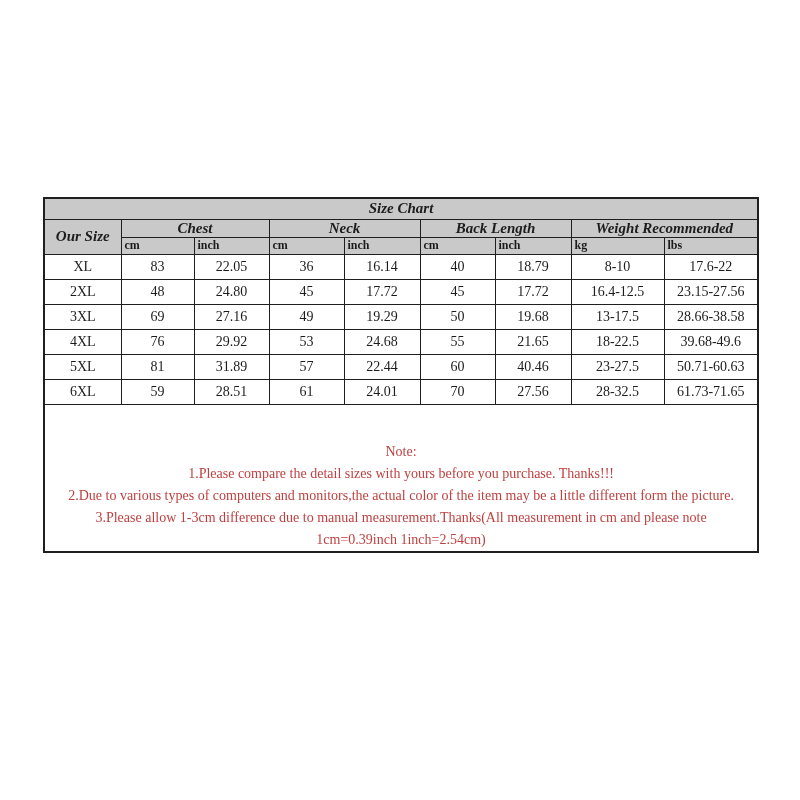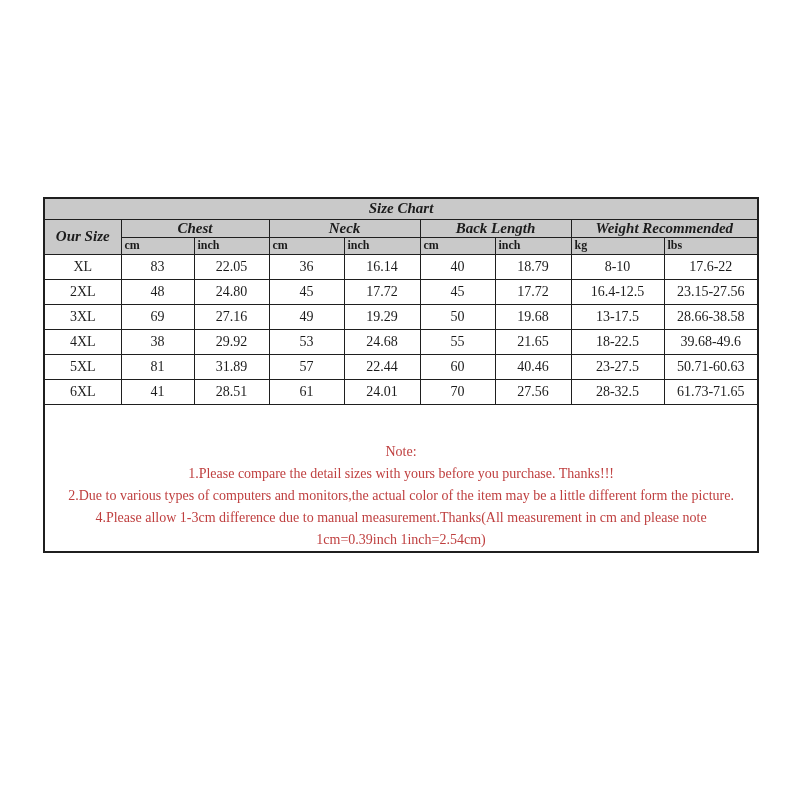--- a/index.html
+++ b/index.html
@@ -140,21 +140,21 @@
         <td class="c">27.16</td>
         <td class="c">49</td>
         <td class="c">19.29</td>
         <td class="c">50</td>
         <td class="c">19.68</td>
         <td class="c">13-17.5</td>
         <td class="c">28.66-38.58</td>
       </tr>
       <tr class="data-row">
         <td class="c">4XL</td>
-        <td class="c">38</td>
+        <td class="c">76</td>
         <td class="c">29.92</td>
         <td class="c">53</td>
         <td class="c">24.68</td>
         <td class="c">55</td>
         <td class="c">21.65</td>
         <td class="c">18-22.5</td>
         <td class="c">39.68-49.6</td>
       </tr>
       <tr class="data-row">
         <td class="c">5XL</td>
@@ -162,34 +162,34 @@
         <td class="c">31.89</td>
         <td class="c">57</td>
         <td class="c">22.44</td>
         <td class="c">60</td>
         <td class="c">40.46</td>
         <td class="c">23-27.5</td>
         <td class="c">50.71-60.63</td>
       </tr>
       <tr class="data-row">
         <td class="c">6XL</td>
-        <td class="c">41</td>
+        <td class="c">59</td>
         <td class="c">28.51</td>
         <td class="c">61</td>
         <td class="c">24.01</td>
         <td class="c">70</td>
         <td class="c">27.56</td>
         <td class="c">28-32.5</td>
         <td class="c">61.73-71.65</td>
       </tr>
 
       <tr class="note-row">
         <td colspan="9" class="notecell">
           <div class="note-line">Note:</div>
           <div class="note-line">1.Please compare the detail sizes with yours before you purchase. Thanks!!!</div>
           <div class="note-line">2.Due to various types of computers and monitors,the actual color of the item may be a little different form the picture.</div>
-          <div class="note-line">4.Please allow 1-3cm difference due to manual measurement.Thanks(All measurement in cm and please note</div>
+          <div class="note-line">3.Please allow 1-3cm difference due to manual measurement.Thanks(All measurement in cm and please note</div>
           <div class="note-line">1cm=0.39inch 1inch=2.54cm)</div>
         </td>
       </tr>
     </tbody>
   </table>
 </div>
 
 </body></html>

